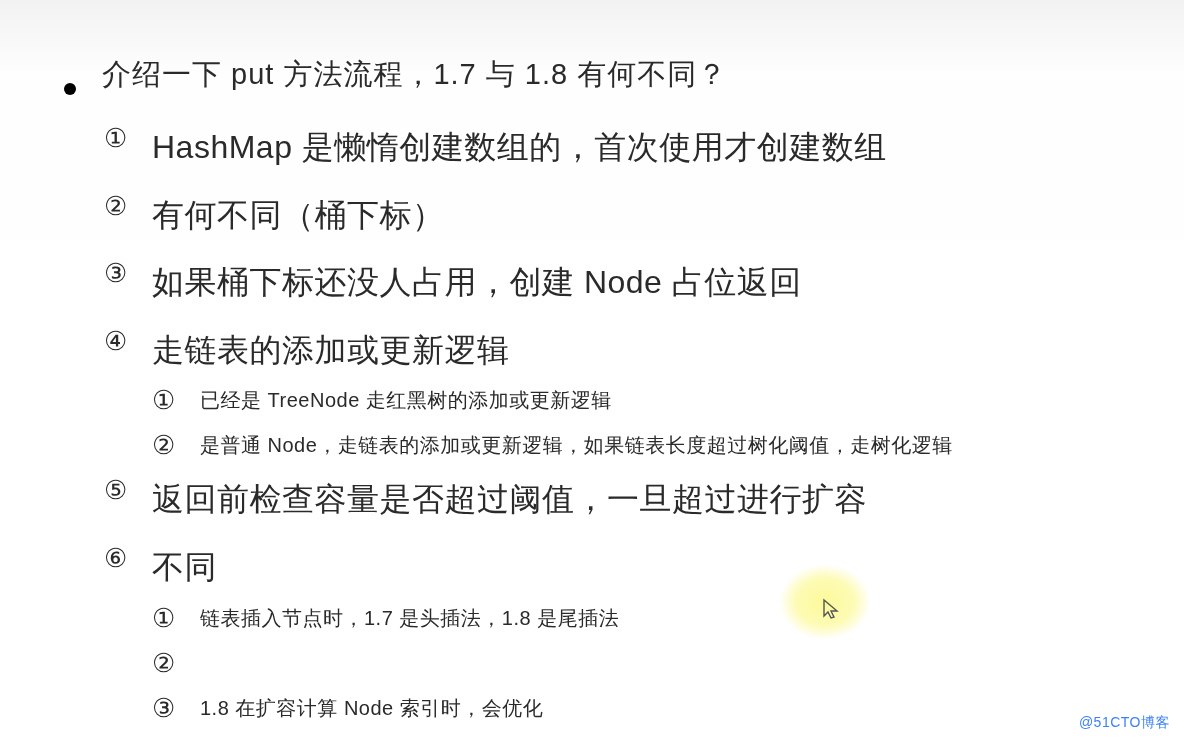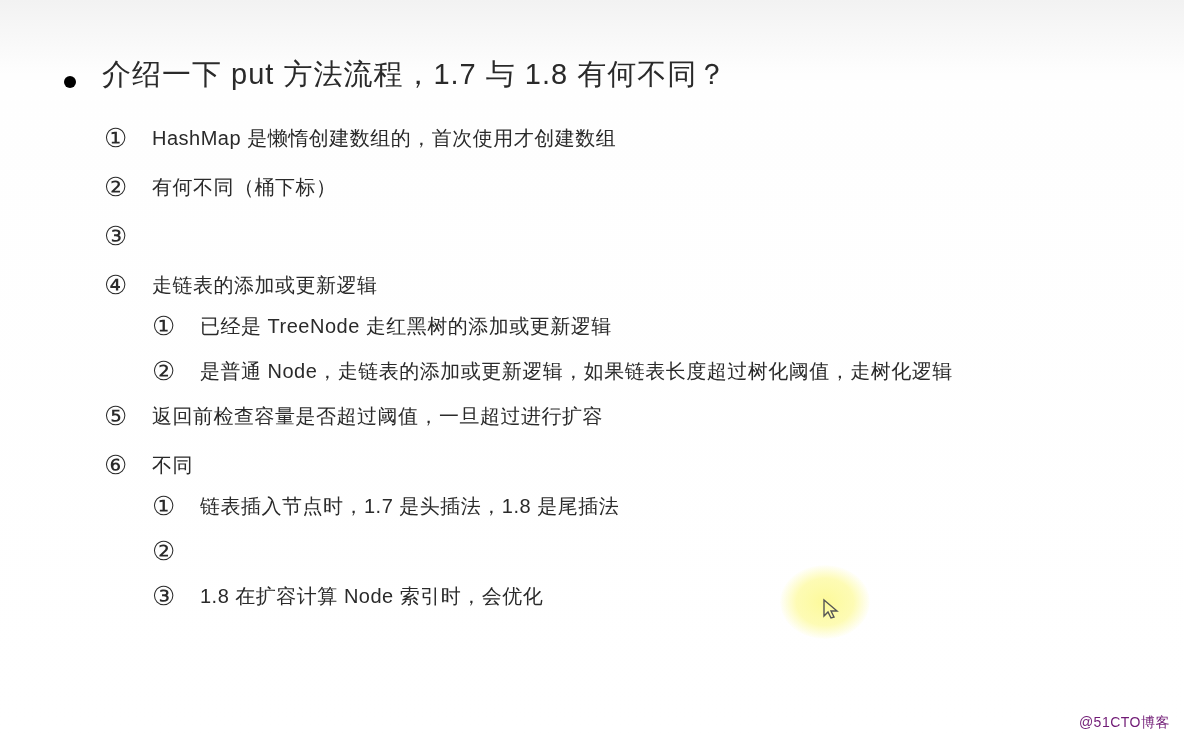--- a/index.html
+++ b/index.html
@@ -12,21 +12,21 @@
       height: 742px;
       background: linear-gradient(to bottom, #f2f2f2 0%, #fefefe 10%, #ffffff 100%);
       font-family: "Microsoft YaHei", "PingFang SC", "Hiragino Sans GB", sans-serif;
       color: #3a3a3a;
       position: relative;
       padding-top: 55px;
       padding-left: 64px;
     }
     .bullet-row {
       display: flex;
-      align-items: center;
+      align-items: flex-end;
       margin-bottom: 28px;
     }
     .bullet-dot {
       width: 12px;
       height: 12px;
       background: #000;
       border-radius: 50%;
       margin-top: 14px;
       margin-right: 26px;
       flex-shrink: 0;
@@ -48,21 +48,21 @@
     .circled {
       display: inline-block;
       width: 48px;
       flex-shrink: 0;
       font-size: 26px;
       color: #2a2a2a;
       font-weight: 400;
       text-align: left;
     }
     .item-text {
-      font-size: 20px;
+      font-size: 32px;
       line-height: 1.55;
       color: #2a2a2a;
       max-width: 850px;
       letter-spacing: 0.5px;
       text-align: center;
     }
     .sub-list {
       padding-left: 48px;
       margin-top: 6px;
     }
@@ -98,21 +98,21 @@
       position: absolute;
       font-size: 22px;
       color: #444;
       pointer-events: none;
     }
     .watermark {
       position: absolute;
       right: 14px;
       bottom: 10px;
       font-size: 14px;
-      color: #701a75;
+      color: #3b82f6;
       letter-spacing: 0.5px;
       text-align: right;
     }
   </style>
 </head>
 <body>
 
 <div class="bullet-row">
   <div class="bullet-dot"></div>
   <div class="title">介绍一下 put 方法流程，1.7 与 1.8 有何不同？</div>
@@ -125,20 +125,21 @@
     <span class="item-text">HashMap 是懒惰创建数组的，首次使用才创建数组</span>
   </div>
 
   <div class="item">
     <span class="circled">②</span>
     <span class="item-text">有何不同（桶下标）</span>
   </div>
 
   <div class="item">
     <span class="circled">③</span>
+    <span class="item-text">如果桶下标还没人占用，创建 Node 占位返回</span>
   </div>
 
   <div class="item" style="margin-bottom:10px;">
     <span class="circled">④</span>
     <span class="item-text">走链表的添加或更新逻辑</span>
   </div>
 
   <div class="sub-list">
     <div class="sub-item">
       <span class="sub-circled">①</span>

